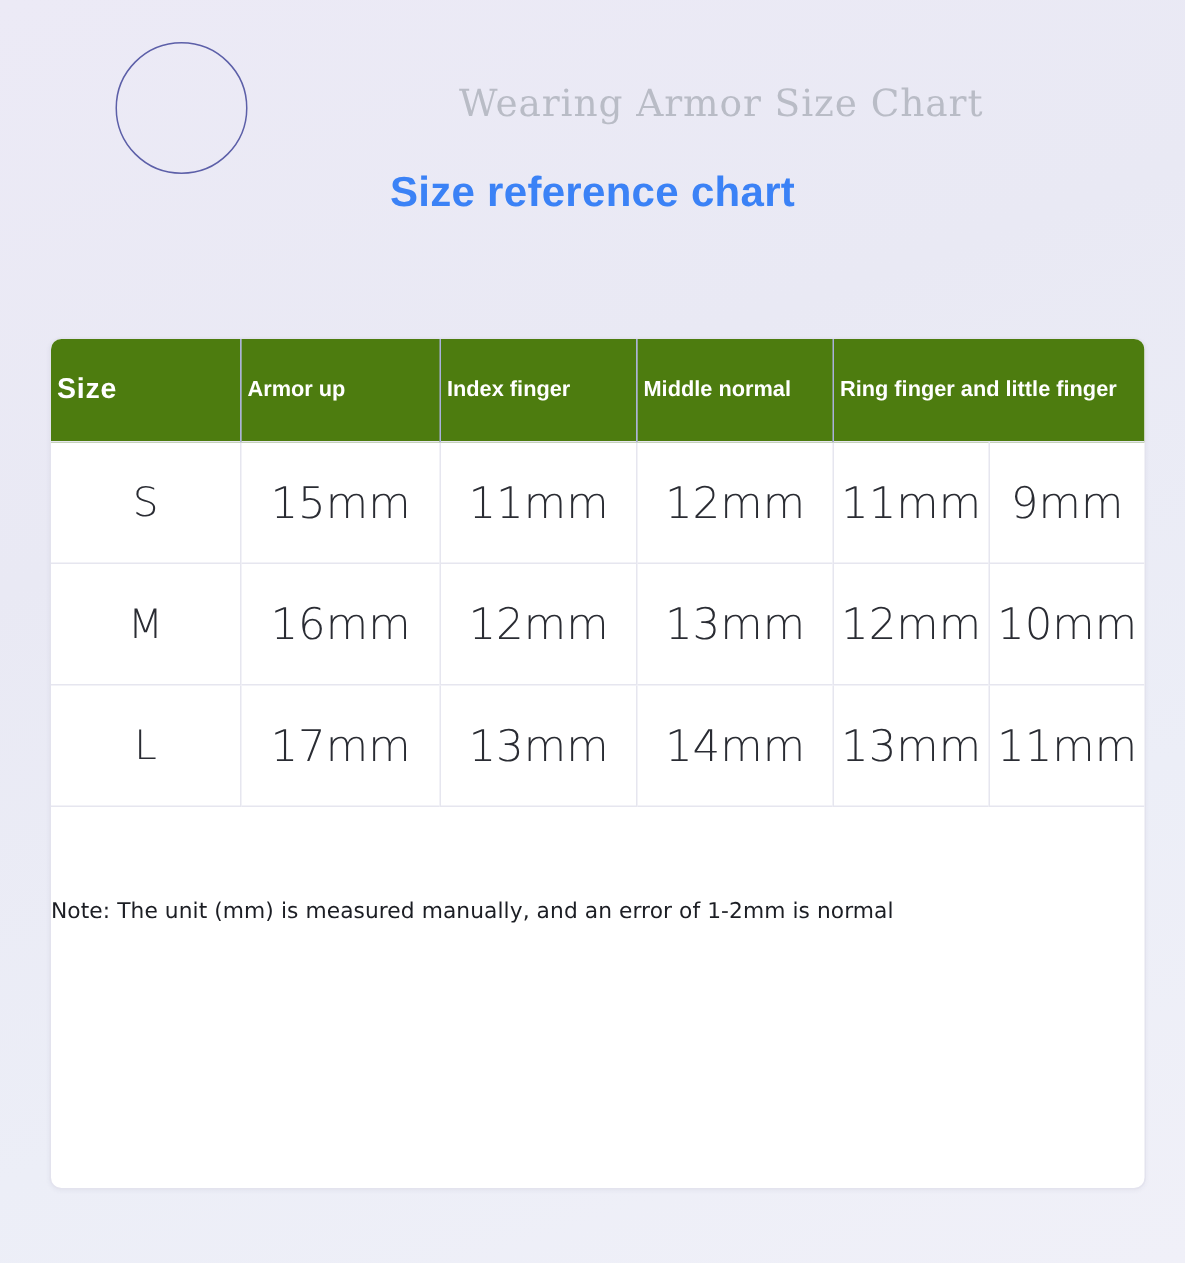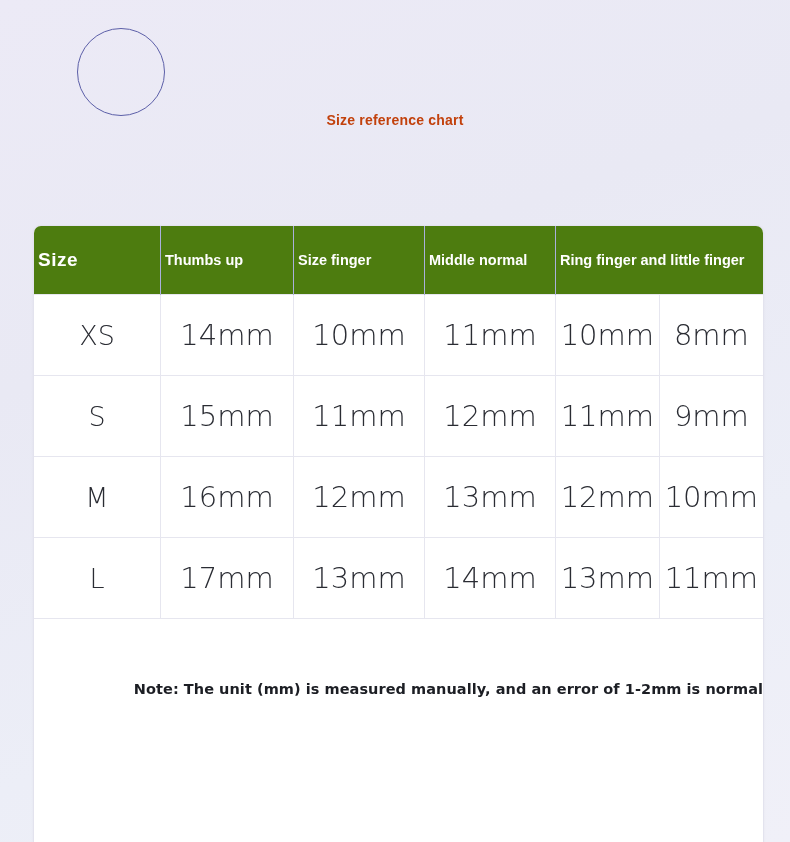--- a/index.html
+++ b/index.html
@@ -49,23 +49,23 @@
     font-family: "DejaVu Serif", serif;
     letter-spacing: 0.6px;
     white-space: nowrap;
   }
   .title-sub {
     position: absolute;
     left: 0;
     right: 0;
     top: 112px;
     text-align: center;
-    font-size: 14px;
+    font-size: 28px;
     font-weight: bold;
-    color: #c2410c;
+    color: #3b82f6;
     letter-spacing: 0.2px;
   }
 
   
   .card {
     position: absolute;
     left: 33px;
     top: 225px;
     width: 729px;
     background: #ffffff;
@@ -113,61 +113,54 @@
     color: #2a2c33;
   }
   .note-row td {
     height: 192px;
     border-right: none;
     vertical-align: top;
     padding-top: 62px;
   }
   .note-text {
     font-size: 14.5px;
-    font-weight: bold;
+    font-weight: normal;
     color: #1c1e24;
-    text-align: right;
+    text-align: left;
     letter-spacing: 0.05px;
   }
   .bottom-strip {
     position: absolute;
     left: 0;
     right: 0;
     bottom: 0;
     height: 12px;
   }
 </style>
 </head>
 <body>
 
 <div class="header">
   <div class="brand-circle"></div>
+  <div class="title-en">Wearing Armor Size Chart</div>
   <div class="title-sub">Size reference chart</div>
 </div>
 
 <div class="card">
   <table>
     <thead>
       <tr>
         <th class="size-col" style="width:118px">Size</th>
-        <th style="width:124px">Thumbs up</th>
-        <th style="width:122px">Size finger</th>
+        <th style="width:124px">Armor up</th>
+        <th style="width:122px">Index finger</th>
         <th style="width:122px">Middle normal</th>
         <th colspan="2">Ring finger and little finger</th>
       </tr>
     </thead>
     <tbody>
-      <tr>
-        <td class="size-cell">XS</td>
-        <td>14mm</td>
-        <td>10mm</td>
-        <td>11mm</td>
-        <td>10mm</td>
-        <td>8mm</td>
-      </tr>
       <tr>
         <td class="size-cell">S</td>
         <td>15mm</td>
         <td>11mm</td>
         <td>12mm</td>
         <td>11mm</td>
         <td>9mm</td>
       </tr>
       <tr>
         <td class="size-cell">M</td>

